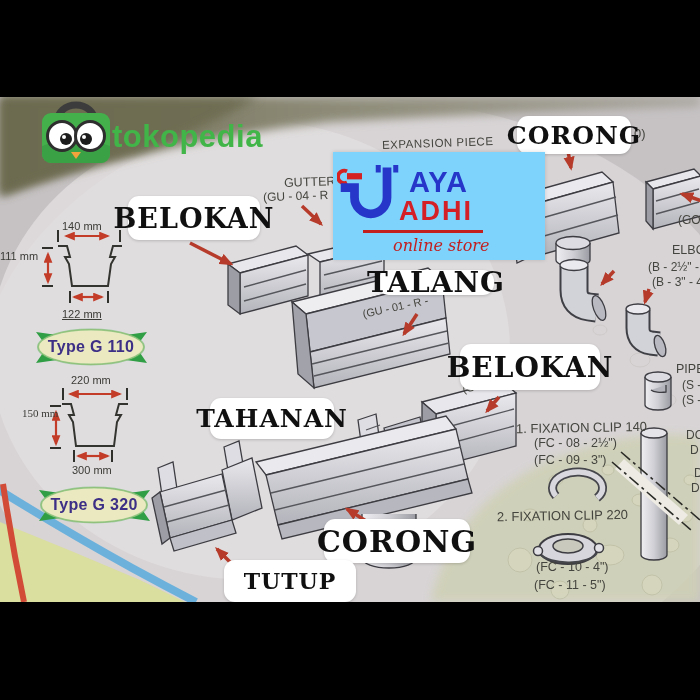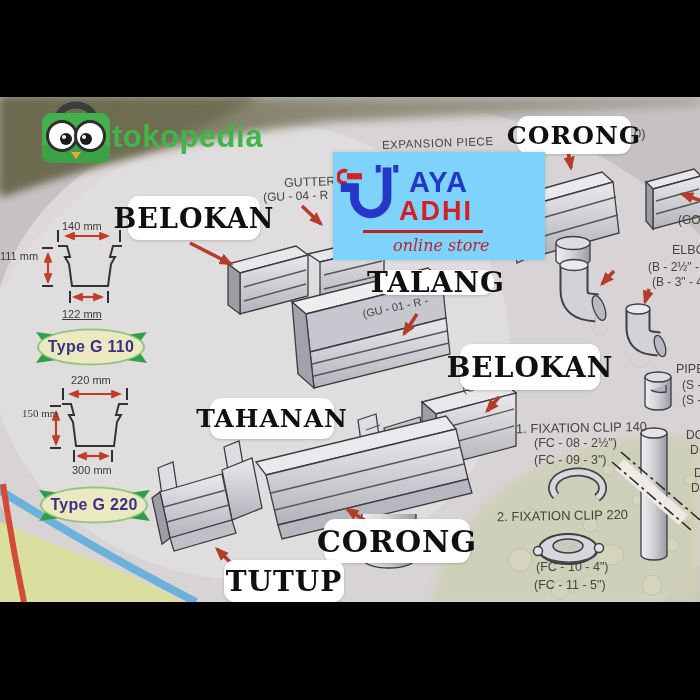--- a/index.html
+++ b/index.html
@@ -286,29 +286,29 @@
     <div class="ann code" style="left:694px;top:466px;">DO</div>
     <div class="ann code" style="left:691px;top:481px;">DO</div>
 
     <div class="dim" style="left:62px;top:220px;">140 mm</div>
     <div class="dim" style="left:0px;top:250px;text-align:right;">111 mm</div>
     <div class="dim" style="left:62px;top:308px;text-decoration:underline;">122 mm</div>
     <div class="ribbon-text" style="left:45px;top:338px;">Type G 110</div>
     <div class="dim" style="left:71px;top:374px;">220 mm</div>
     <div class="dim" style="left:22px;top:407px;font-family:Liberation Serif, serif;">150 mm</div>
     <div class="dim" style="left:72px;top:464px;">300 mm</div>
-    <div class="ribbon-text" style="left:48px;top:496px;">Type G 220</div>
+    <div class="ribbon-text" style="left:48px;top:496px;">Type G 320</div>
 
     <div class="pill" style="left:517px;top:116px;width:114px;height:38px;font-size:25px;">CORONG</div>
     <div class="pill" style="left:128px;top:196px;width:132px;height:44px;font-size:27px;">BELOKAN</div>
     <div class="pill" style="left:378px;top:270px;width:116px;height:25px;font-size:28px;">TALANG</div>
     <div class="pill" style="left:460px;top:344px;width:140px;height:46px;font-size:28px;">BELOKAN</div>
     <div class="pill" style="left:210px;top:366px;width:124px;height:41px;font-size:25px;margin-top:32px;">TAHANAN</div>
     <div class="pill" style="left:324px;top:519px;width:146px;height:44px;font-size:30px;">CORONG</div>
-    <div class="pill" style="left:224px;top:560px;width:120px;height:42px;font-size:28px;text-align:center;">TUTUP</div>
+    <div class="pill" style="left:224px;top:560px;width:132px;height:42px;font-size:22px;text-align:center;">TUTUP</div>
 
     <div class="storebox">
       <svg width="75" height="75" viewBox="0 0 60 60" style="position:absolute;left:4px;top:8px;">
         <path d="M8,9 a5,5 0 1 0 0,9" stroke="#d42222" stroke-width="3" fill="none"></path>
         <path d="M8,13 h12" stroke="#d42222" stroke-width="5" fill="none"></path>
         <path d="M40,6 v24 a13,13 0 0 1 -26,0 v-8 h-11" stroke="#2636c8" stroke-width="7" fill="none"></path>
         <path d="M33,4 v6 M47,4 v6" stroke="#2636c8" stroke-width="4" fill="none"></path>
       </svg>
       <div class="w1">AYA</div>
       <div class="w2">ADHI</div>

